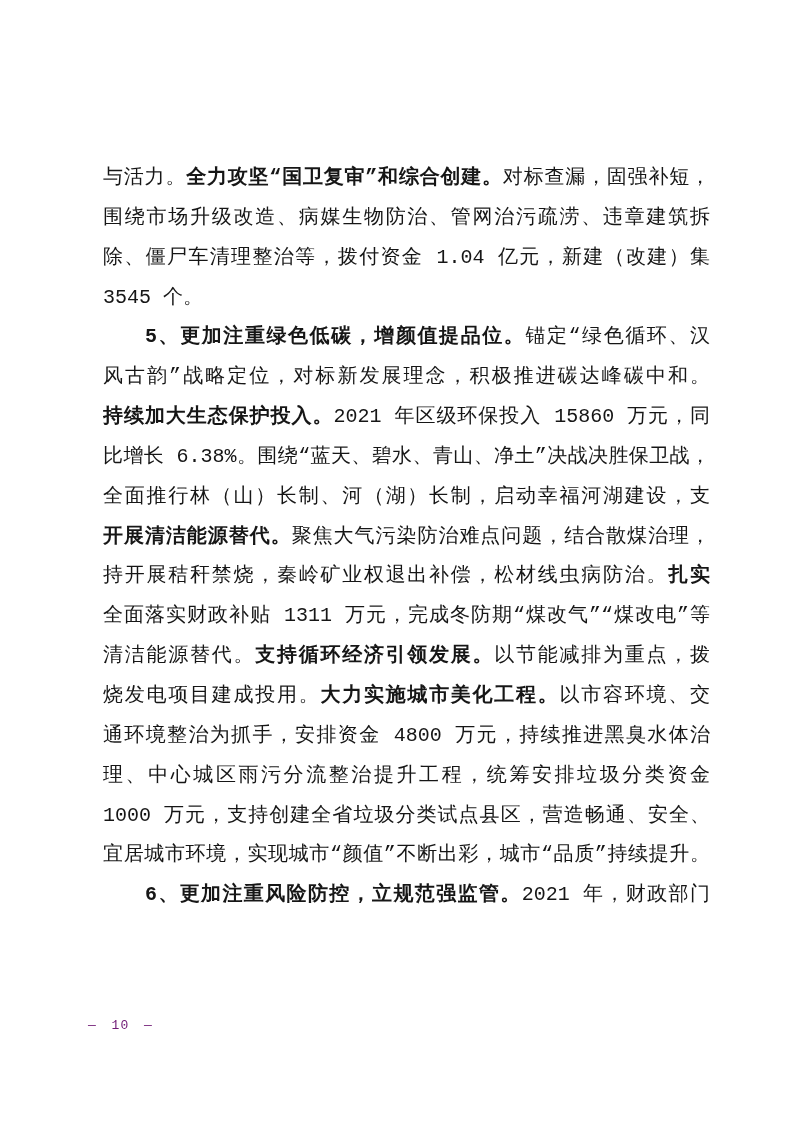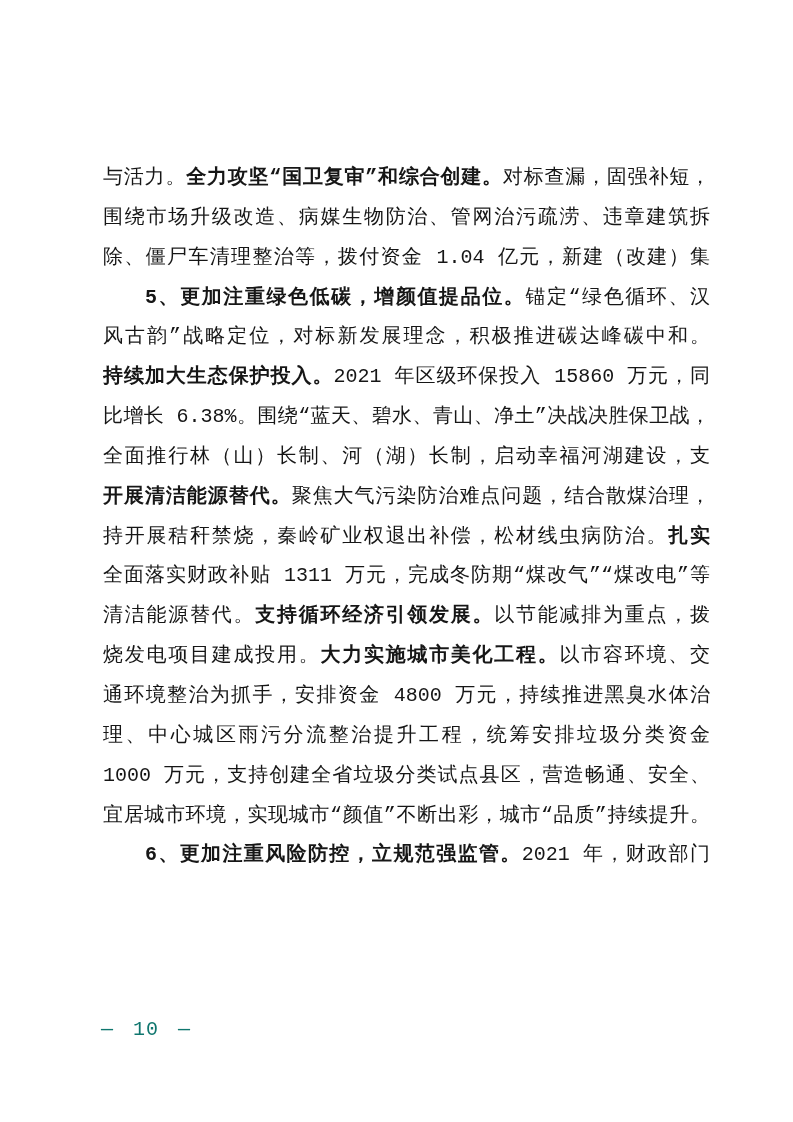--- a/index.html
+++ b/index.html
@@ -31,36 +31,37 @@
   .line.nj {
     text-align: left;
     text-align-last: left;
   }
   .line.ind {
     text-indent: 42px;
   }
   .b { font-weight: bold; }
   .page-footer {
     position: absolute;
-    left: 101px;
+    left: 88px;
     top: 1018px;
-    font-size: 20px;
-    color: #0f766e;
+    font-size: 13px;
+    color: #701a75;
     word-spacing: 6px;
     letter-spacing: 1px;
   }
 </style>
 </head>
 <body>
 
 <div class="page">
   <main class="doc-body">
       <div class="line"><span>与活力。</span><span class="b">全力攻坚“国卫复审”和综合创建。</span><span>对标查漏，固强补短，</span></div>
       <div class="line"><span>围绕市场升级改造、病媒生物防治、管网治污疏涝、违章建筑拆</span></div>
       <div class="line"><span>除、僵尸车清理整治等，拨付资金 1.04 亿元，新建（改建）集</span></div>
+      <div class="line nj"><span>3545 个。</span></div>
       <div class="line ind"><span class="b">5、更加注重绿色低碳，增颜值提品位。</span><span>锚定“绿色循环、汉</span></div>
       <div class="line"><span>风古韵”战略定位，对标新发展理念，积极推进碳达峰碳中和。</span></div>
       <div class="line"><span class="b">持续加大生态保护投入。</span><span>2021 年区级环保投入 15860 万元，同</span></div>
       <div class="line"><span>比增长 6.38%。围绕“蓝天、碧水、青山、净土”决战决胜保卫战，</span></div>
       <div class="line"><span>全面推行林（山）长制、河（湖）长制，启动幸福河湖建设，支</span></div>
       <div class="line"><span class="b">开展清洁能源替代。</span><span>聚焦大气污染防治难点问题，结合散煤治理，</span></div>
       <div class="line"><span>持开展秸秆禁烧，秦岭矿业权退出补偿，松材线虫病防治。</span><span class="b">扎实</span></div>
       <div class="line"><span>全面落实财政补贴 1311 万元，完成冬防期“煤改气”“煤改电”等</span></div>
       <div class="line"><span>清洁能源替代。</span><span class="b">支持循环经济引领发展。</span><span>以节能减排为重点，拨</span></div>
       <div class="line"><span>烧发电项目建成投用。</span><span class="b">大力实施城市美化工程。</span><span>以市容环境、交</span></div>

